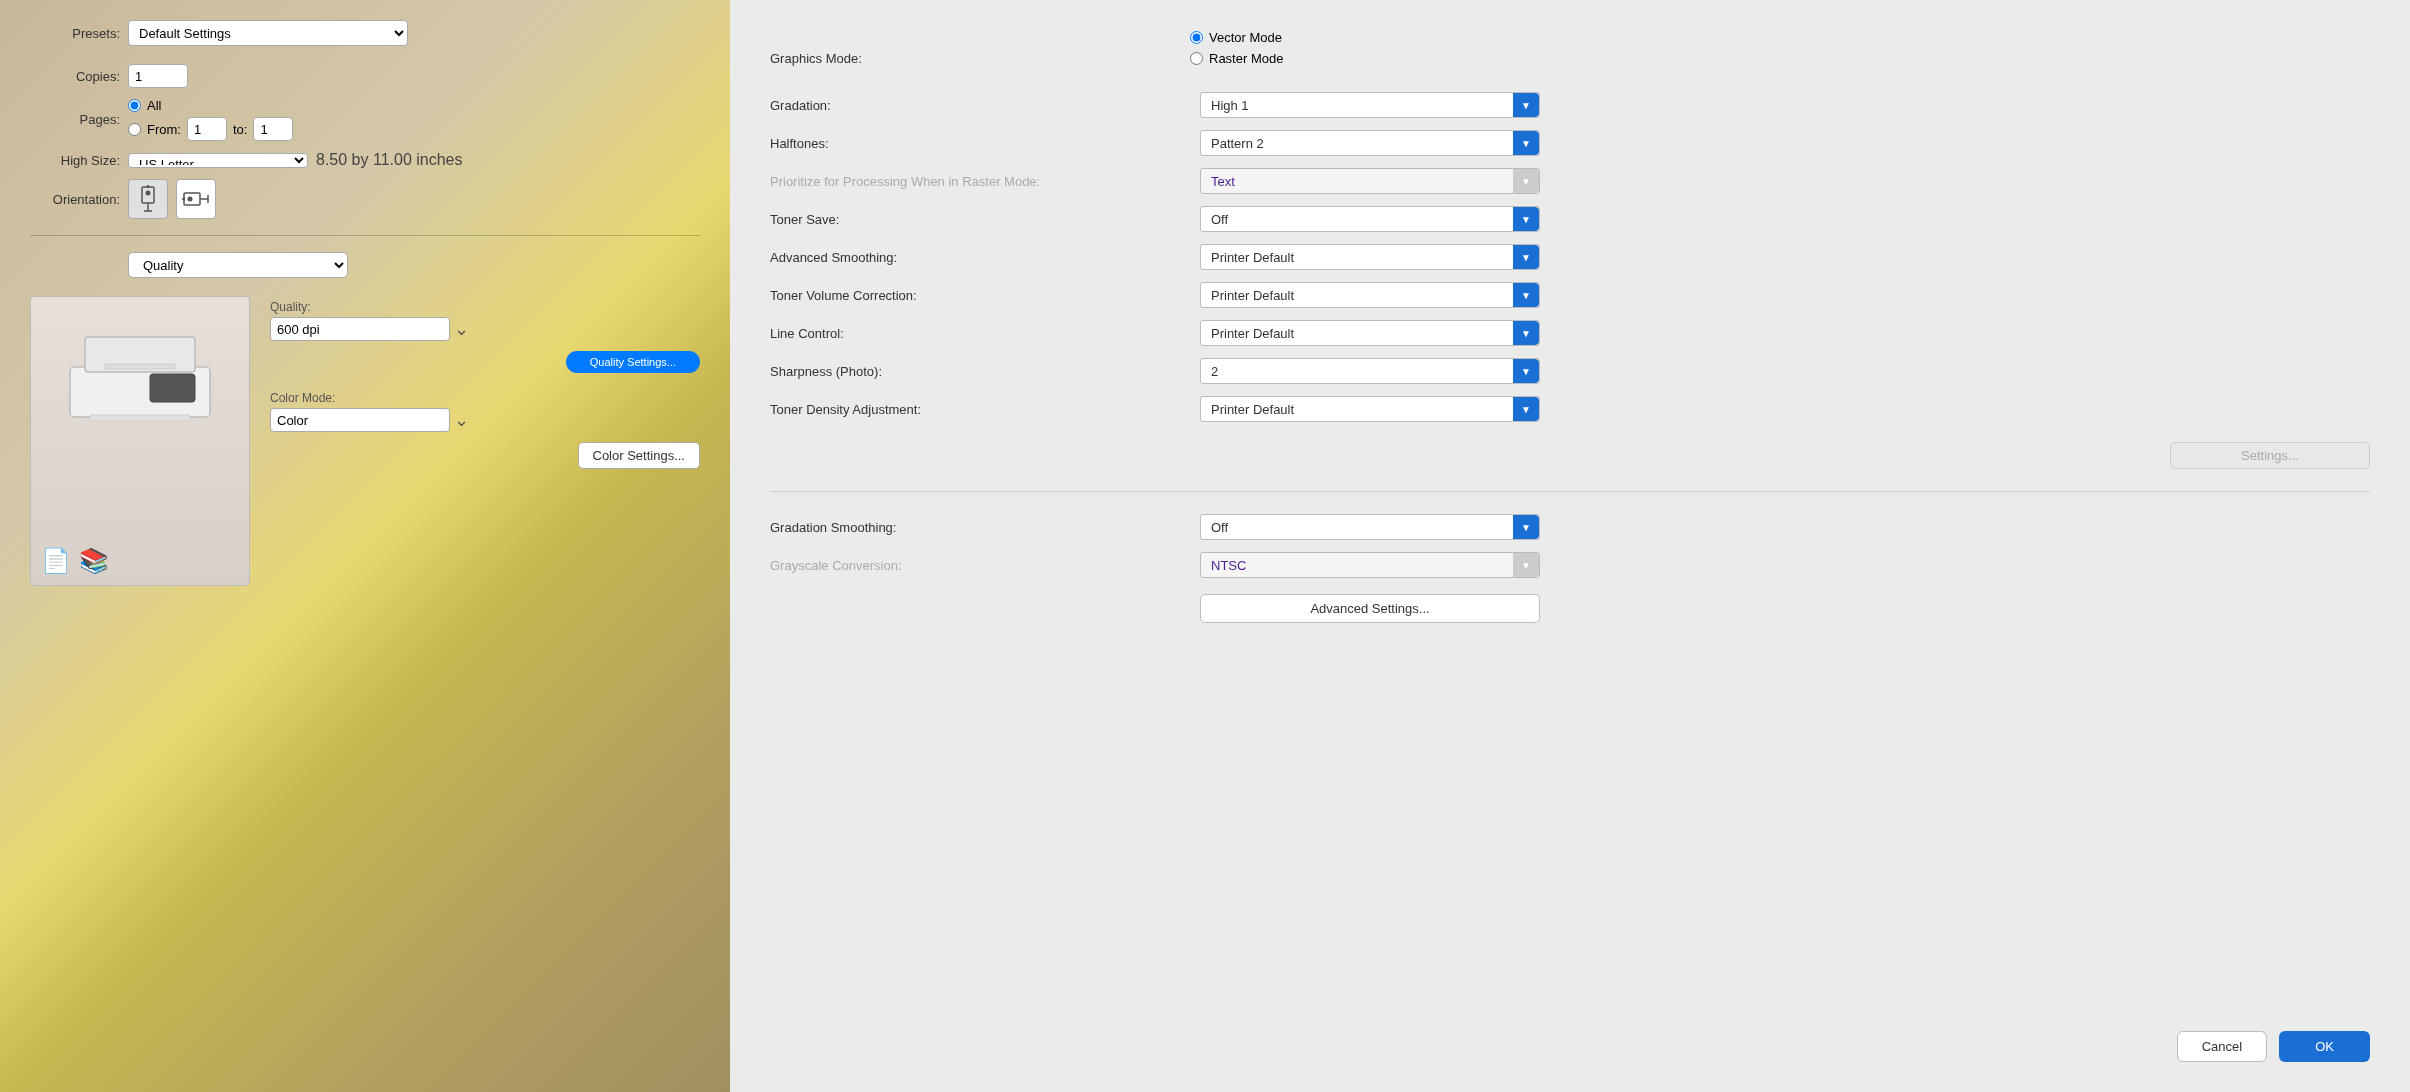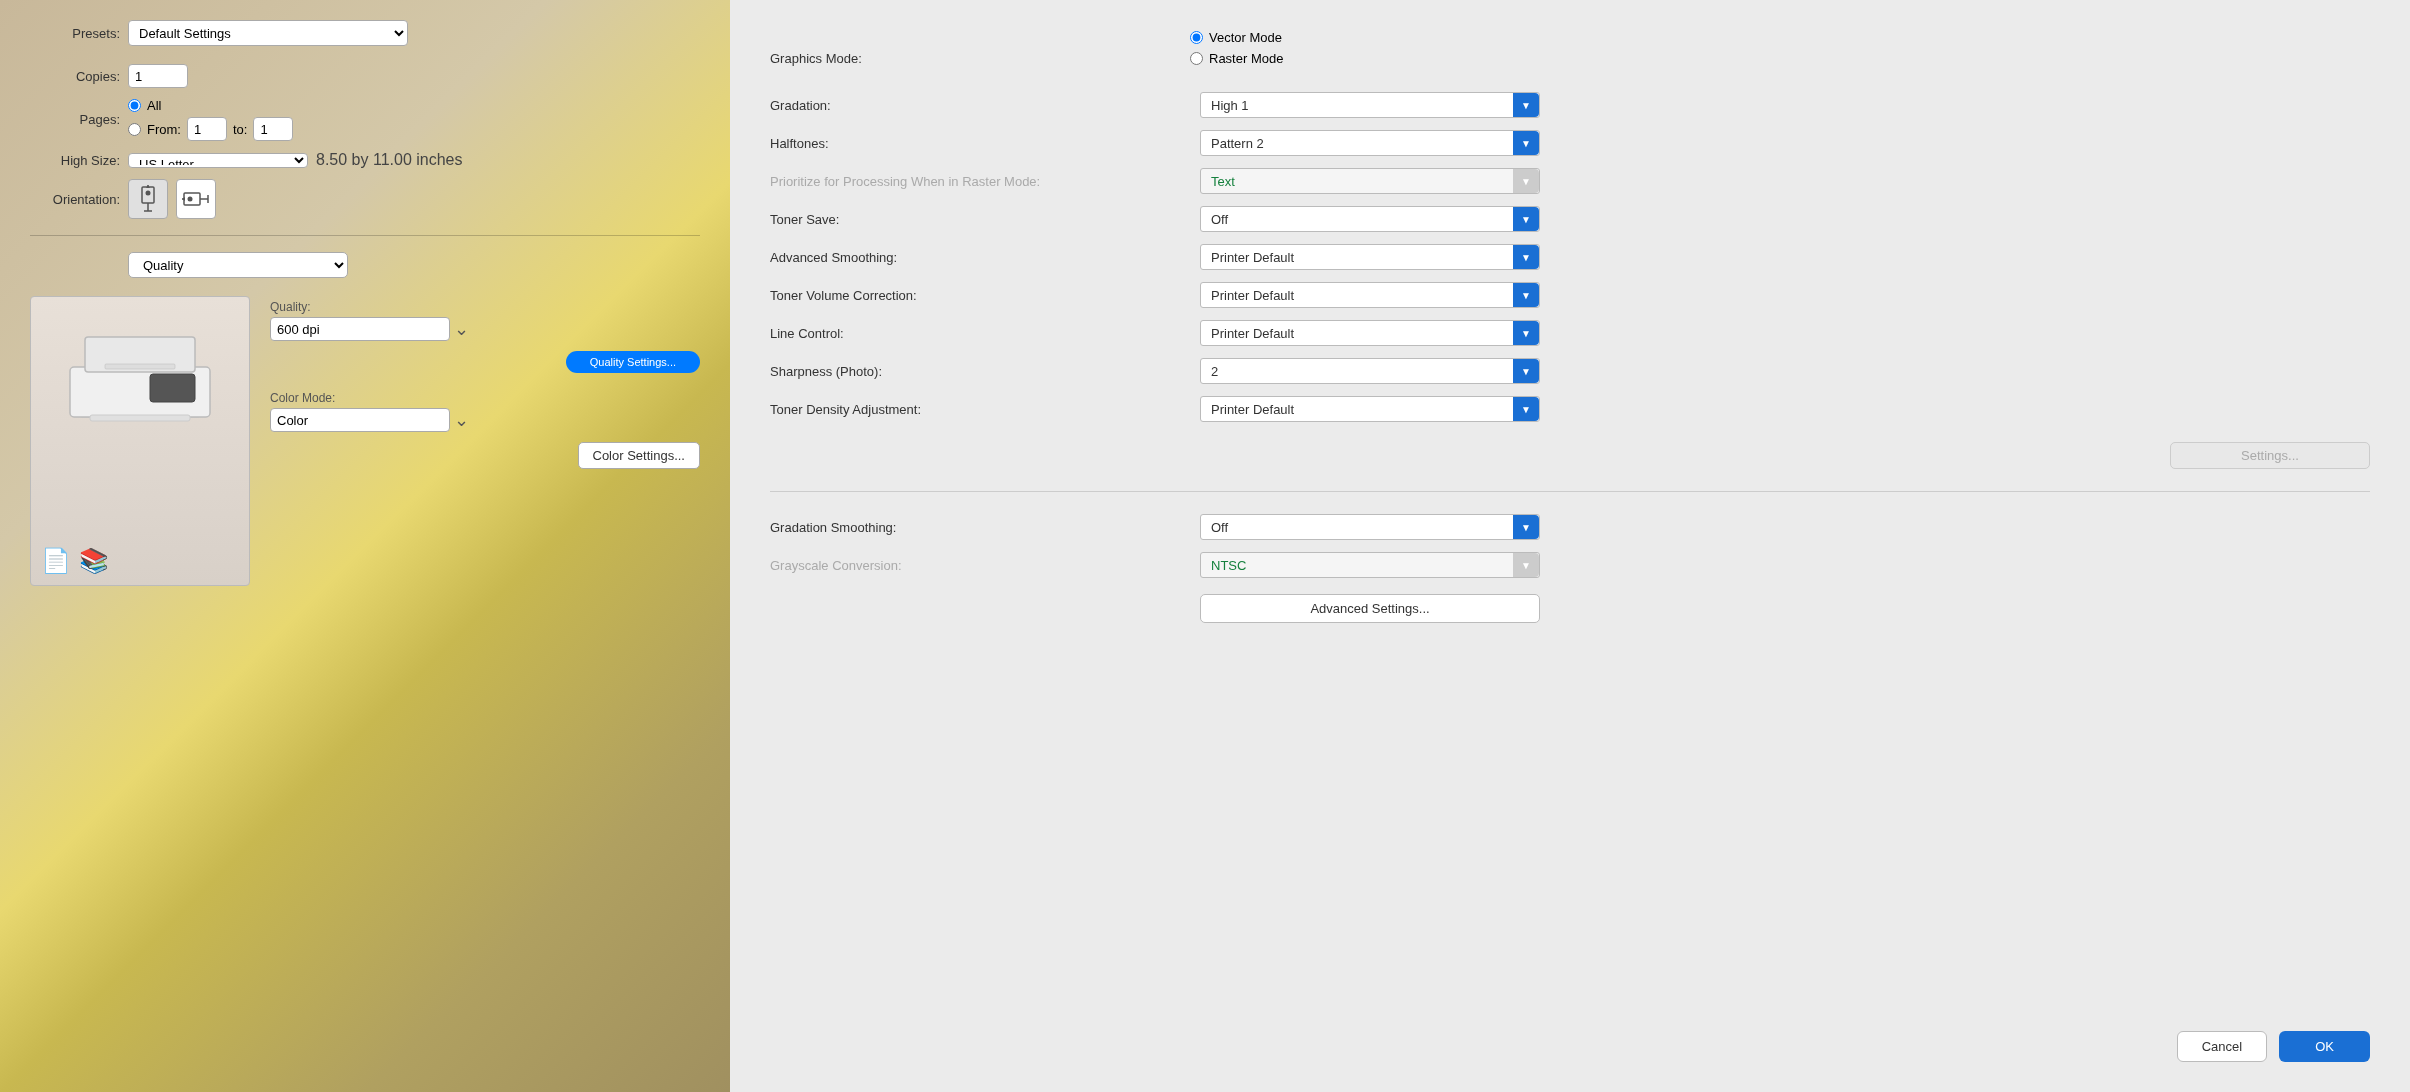--- a/index.html
+++ b/index.html
@@ -236,21 +236,21 @@
     }
 
     .dropdown-value {
       flex: 1;
       padding: 0 10px;
       font-size: 13px;
       color: #333;
     }
 
     .dropdown-value.disabled {
-      color: #15803d;
+      color: #4c1d95;
     }
 
     .dropdown-arrow {
       width: 26px;
       height: 100%;
       background: #1A6FD4;
       border-radius: 0 4px 4px 0;
       display: flex;
       align-items: center;
       justify-content: center;

